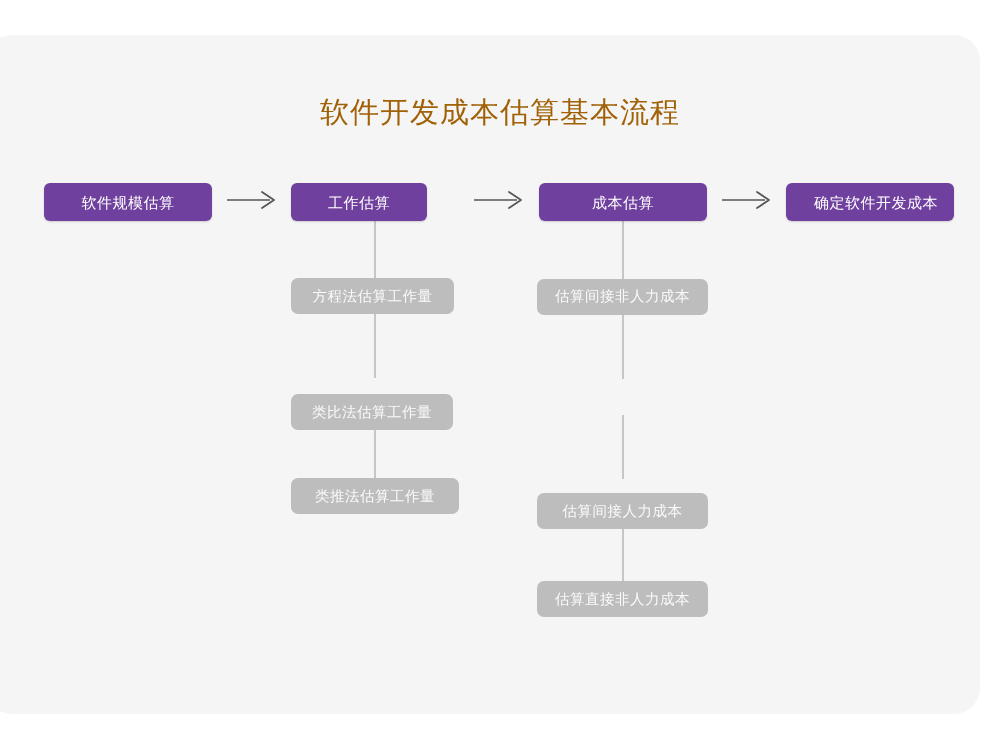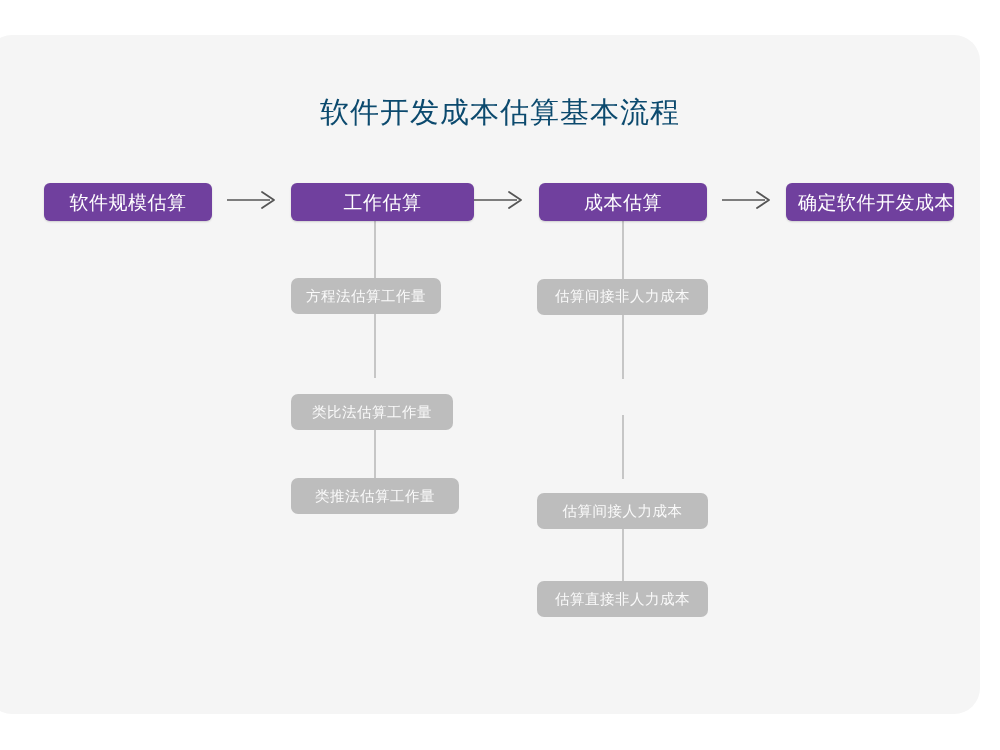--- a/index.html
+++ b/index.html
@@ -34,21 +34,21 @@
 
   .title {
     position: absolute;
     left: 0;
     top: 92px;
     width: 1000px;
     text-align: center;
     font-size: 29px;
     line-height: 40px;
     font-weight: 400;
-    color: #0c4a6e;
+    color: #a16207;
     letter-spacing: 1px;
     white-space: nowrap;
   }
 
   
   .vline {
     position: absolute;
     width: 2px;
     background: #c6c6c6;
   }
@@ -62,21 +62,21 @@
   .arrow svg { display: block; }
 
   
   .node {
     position: absolute;
     box-sizing: border-box;
     display: flex;
     align-items: center;
     justify-content: center;
     border-radius: 6px;
-    font-size: 19px;
+    font-size: 15px;
     line-height: 1;
     letter-spacing: 0.5px;
     white-space: nowrap;
     user-select: none;
   }
 
   .node.primary {
     background: #70409e;
     color: #ffffff;
     height: 38px;
@@ -113,21 +113,21 @@
     <span>软件规模估算</span>
   </div>
 
   <div class="arrow" style="left:226px; top:189px;">
     <svg width="54" height="22" viewBox="0 0 54 22" aria-hidden="true">
       <path d="M1 11 H44" stroke="#555555" stroke-width="1.6" fill="none"></path>
       <path d="M36 3 L48 11 L36 19" stroke="#555555" stroke-width="1.8" fill="none" stroke-linecap="round" stroke-linejoin="round"></path>
     </svg>
   </div>
 
-  <div class="node primary" style="left:291px; top:183px; width:183px;">
+  <div class="node primary" style="left:291px; top:183px; width:136px;">
     <span>工作估算</span>
   </div>
 
   <div class="arrow" style="left:473px; top:189px;">
     <svg width="54" height="22" viewBox="0 0 54 22" aria-hidden="true">
       <path d="M1 11 H44" stroke="#555555" stroke-width="1.6" fill="none"></path>
       <path d="M36 3 L48 11 L36 19" stroke="#555555" stroke-width="1.8" fill="none" stroke-linecap="round" stroke-linejoin="round"></path>
     </svg>
   </div>
 
@@ -139,21 +139,21 @@
     <svg width="54" height="22" viewBox="0 0 54 22" aria-hidden="true">
       <path d="M1 11 H44" stroke="#555555" stroke-width="1.6" fill="none"></path>
       <path d="M36 3 L48 11 L36 19" stroke="#555555" stroke-width="1.8" fill="none" stroke-linecap="round" stroke-linejoin="round"></path>
     </svg>
   </div>
 
   <div class="node primary" style="left:786px; top:183px; width:168px;padding-left:12px;">
     <span>确定软件开发成本</span>
   </div>
 
-  <div class="node sub" style="left:291px; top:278px; width:150px;">
+  <div class="node sub" style="left:291px; top:278px; width:163px;">
     <span>方程法估算工作量</span>
   </div>
 
   <div class="node sub" style="left:291px; top:394px; width:162px;">
     <span>类比法估算工作量</span>
   </div>
 
   <div class="node sub" style="left:291px; top:478px; width:168px;">
     <span>类推法估算工作量</span>
   </div>

